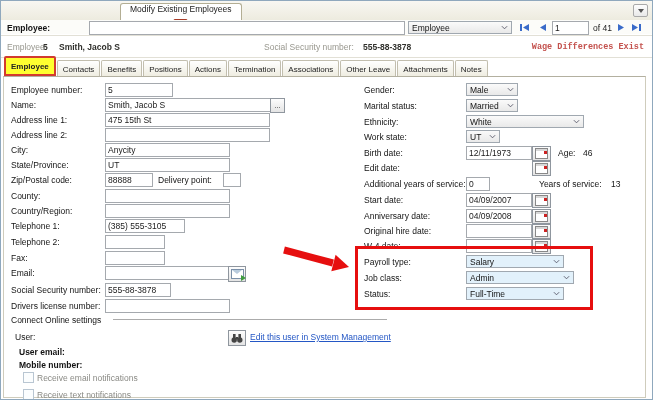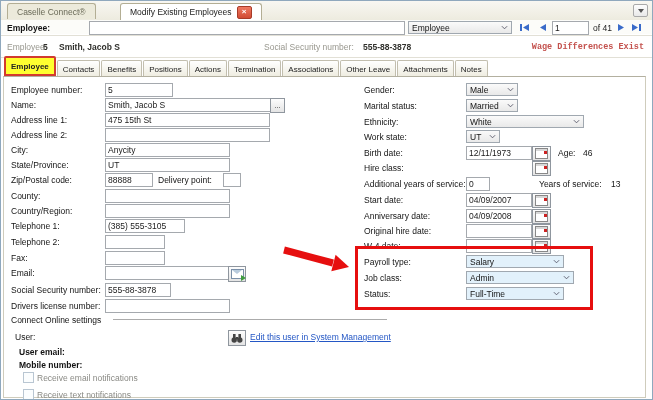--- a/index.html
+++ b/index.html
@@ -5,21 +5,21 @@
   html,body{margin:0;padding:0;background:#e8e8e8;font-family:"Liberation Sans",sans-serif;}
   #window{position:relative;width:651px;height:398px;background:#fff;border:1px solid #8fa8bd;
           overflow:hidden;font-size:8.5px;color:#141414;}
   
   #tabbar{position:absolute;left:0;top:0;width:100%;height:19px;
           background:linear-gradient(#f8f7f2,#edebdf);border-bottom:1px solid #c6c2b2;}
   .apptab{position:absolute;top:2px;height:15px;display:flex;align-items:center;gap:5px;
           padding:0 9px;border:1px solid #b3ae94;border-bottom:none;border-radius:3px 3px 0 0;
           font-size:8.5px;}
   #tab-app{left:6px;background:#eceadb;color:#6a6a58;}
-  #tab-doc{left:119px;background:#fff;height:16px;color:#222;}
+  #tab-doc{left:119px;background:#fff;height:16px;color:#222;flex-direction:column;}
   .closebox{width:13px;height:11px;border:1px solid #a83b28;border-radius:2px;
             background:linear-gradient(#ef7a62,#d14b34);color:#fff;font-size:8px;font-weight:bold;
             display:flex;align-items:center;justify-content:center;line-height:1;}
   #corner-btn{position:absolute;right:4px;top:3px;width:13px;height:11px;border:1px solid #a9a9a9;
               background:linear-gradient(#fdfdfd,#e9e9e9);border-radius:2px;
               display:flex;align-items:center;justify-content:center;}
   .tri-down{width:0;height:0;border-left:3px solid transparent;border-right:3px solid transparent;
             border-top:4px solid #555;}
   
   #selrow{position:absolute;left:0;top:19px;width:100%;height:14px;background:#fcfcf9;}
@@ -65,23 +65,20 @@
   
   #redbox{position:absolute;left:354px;top:245px;width:232px;height:58px;border:3px solid #e60f0f;}
   #arrow{position:absolute;left:280px;top:242px;}
 </style>
 </head>
 <body>
 
 <div id="window">
 
   <div id="tabbar">
-    <div class="apptab" id="tab-app">
-      <span>Caselle Connect®</span>
-    </div>
     <div class="apptab" id="tab-doc">
       <span>Modify Existing Employees</span>
       <span class="closebox">×</span>
     </div>
     <div id="corner-btn">
       <span class="tri-down"></span>
     </div>
   </div>
 
   <div id="selrow"></div>
@@ -248,21 +245,21 @@
   </div>
 
   <span class="lbl" style="left:363px;top:147px">Birth date:</span>
   <input class="inp" style="left: 465px; top: 145px; width: 60px;" value="12/11/1973">
   <div class="btn" style="left:531px;top:145px;width:17px;height:13px">
       <span class="cal"></span>
     </div>
   <span class="lbl" style="left:557px;top:147px">Age:</span>
   <span class="lbl" style="left:582px;top:147px">46</span>
 
-  <span class="lbl" style="left:363px;top:162px">Hire class:</span>
+  <span class="lbl" style="left:363px;top:162px">Edit date:</span>
   <input class="inp" style="left: 465px; top: 160px; width: 60px; margin-top: 48px;" value="04/02/2007">
   <div class="btn" style="left:531px;top:160px;width:17px;height:13px">
       <span class="cal"></span>
     </div>
 
   <span class="lbl" style="left:363px;top:178px">Additional years of service:</span>
   <input class="inp" style="left: 465px; top: 176px; width: 18px;" value="0">
   <span class="lbl" style="left:538px;top:178px">Years of service:</span>
   <span class="lbl" style="left:610px;top:178px">13</span>
 

